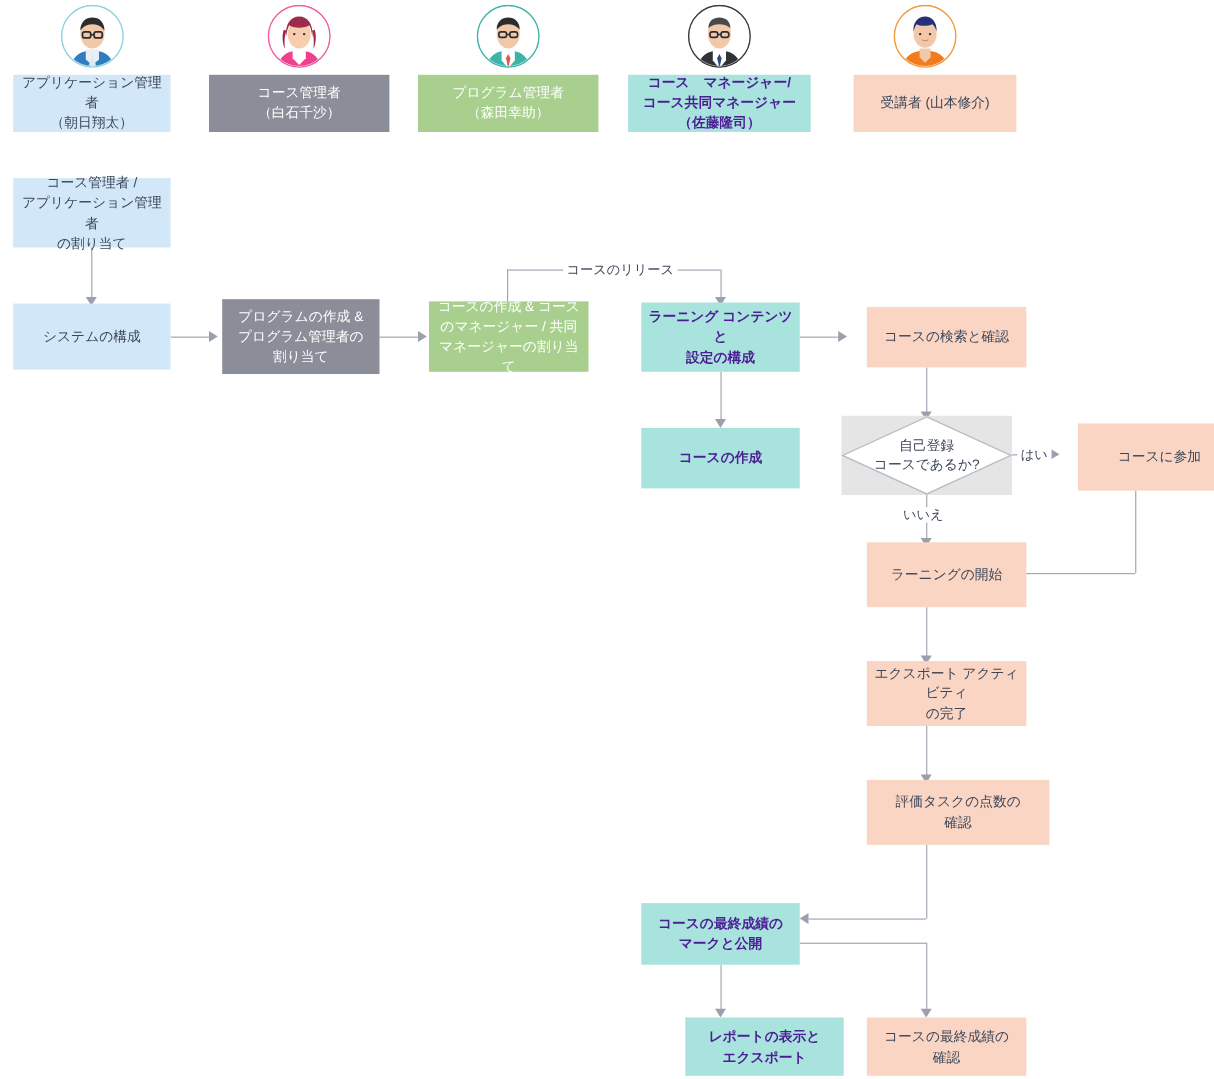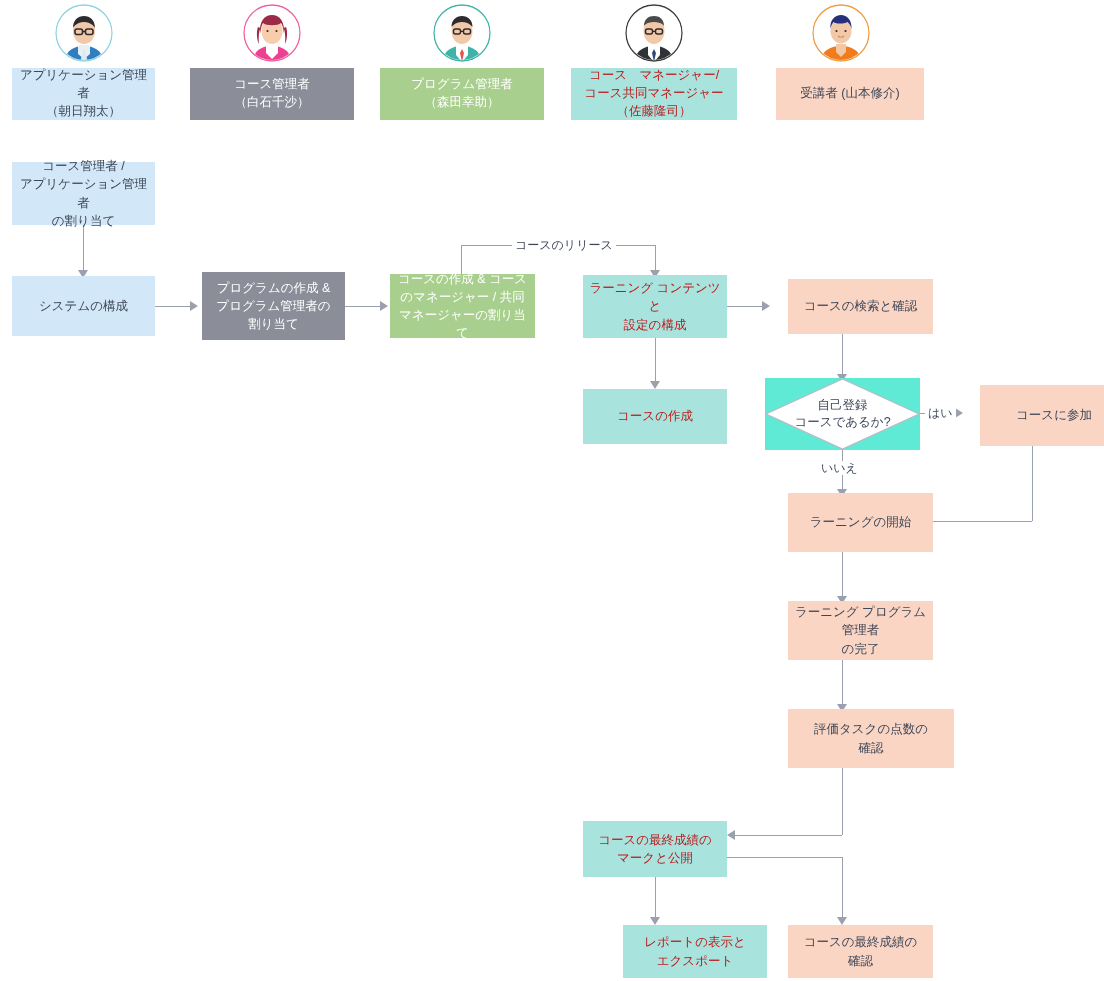--- a/index.html
+++ b/index.html
@@ -52,27 +52,27 @@
     text-align:center;
     font-size:12.5px;
     line-height:1.45;
     box-sizing:border-box;
     padding:3px 6px;
     white-space:pre-line;
   }
   .n-blue{background:#d2e7f7;color:#3d4759;}
   .n-gray{background:#8b8e99;color:#ffffff;}
   .n-green{background:#a8cf8d;color:#ffffff;}
-  .n-teal{background:#a9e3de;color:#b91c1c;}
+  .n-teal{background:#a9e3de;color:#4c1d95;font-weight:bold;}
   .n-peach{background:#fad5c3;color:#3d4759;margin-left:18px;}
 
   
   .diamond{
     position:absolute;
-    background:#5eead4;
+    background:#e5e5e5;
   }
   .diamond .dshape{
     position:absolute;inset:0;
   }
   .diamond .dtext{
     position:absolute;inset:0;
     display:flex;align-items:center;justify-content:center;
     text-align:center;
     font-size:12.5px;line-height:1.35;
     white-space:pre-line;
@@ -301,21 +301,21 @@
   <div class="diamond" style="left:765px;top:378px;width:155px;height:72px;">
     <svg class="dshape" viewBox="0 0 155 72" preserveAspectRatio="none">
       <polygon points="77.5,1 154,36 77.5,71 1,36" fill="#ffffff" stroke="#b7bcc4" stroke-width="1.2"></polygon>
     </svg>
     <div class="dtext">自己登録
 コースであるか?</div>
   </div>
 
   <div class="node n-peach" style="left:962px;top:385px;width:148px;height:61px;">コースに参加</div>
   <div class="node n-peach" style="left:770px;top:493px;width:145px;height:59px;">ラーニングの開始</div>
-  <div class="node n-peach" style="left:770px;top:601px;width:145px;height:59px;">ラーニング プログラム管理者
+  <div class="node n-peach" style="left:770px;top:601px;width:145px;height:59px;">エクスポート アクティビティ
 の完了</div>
   <div class="node n-peach" style="left:770px;top:709px;width:166px;height:59px;">評価タスクの点数の
 確認</div>
   <div class="node n-teal" style="left:583px;top:821px;width:144px;height:56px;">コースの最終成績の
 マークと公開</div>
   <div class="node n-teal" style="left:583px;top:925px;width:144px;height:53px;margin-left:40px;">レポートの表示と
 エクスポート</div>
   <div class="node n-peach" style="left:770px;top:925px;width:145px;height:53px;">コースの最終成績の
 確認</div>
 

